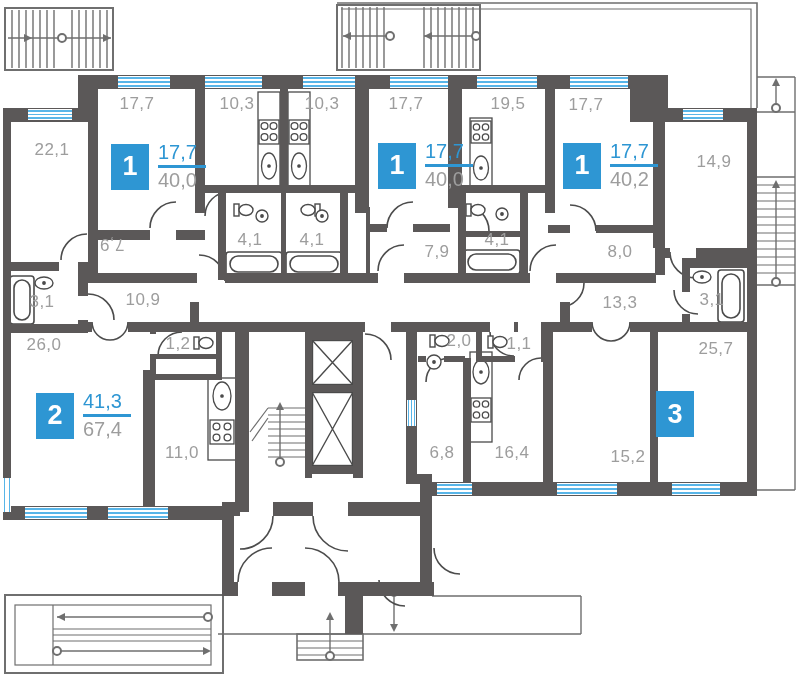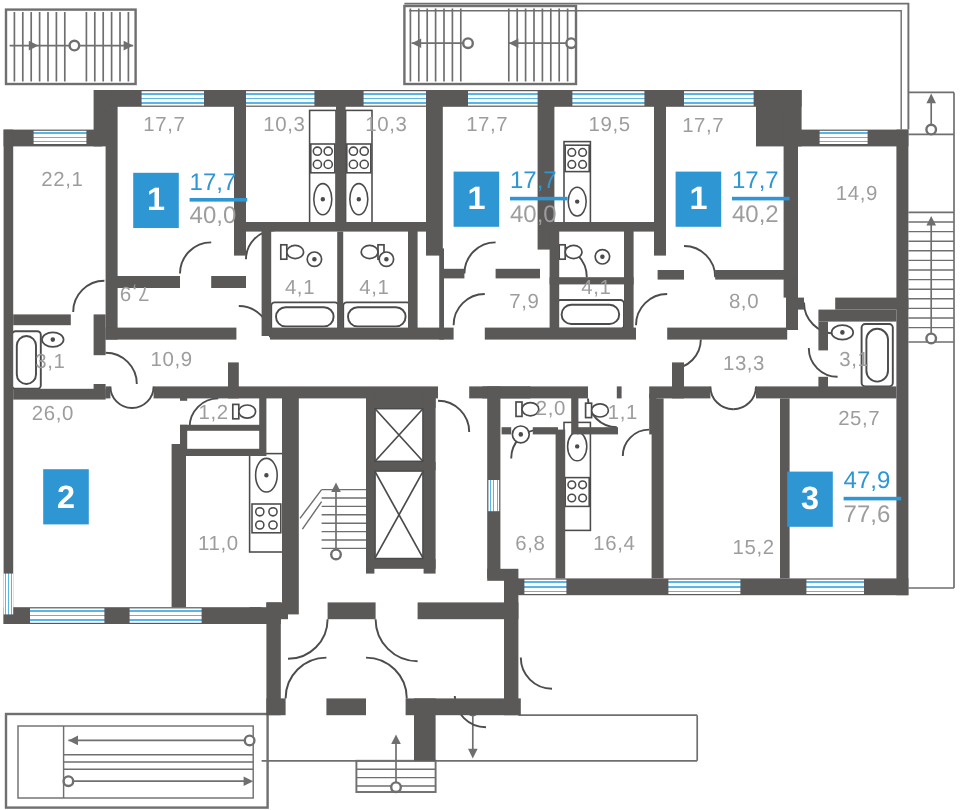--- a/index.html
+++ b/index.html
@@ -387,22 +387,22 @@
     <div class="apt" style="left: 563px; top: 141px;">
       <div class="apt-badge">1</div>
       <div class="apt-frac">
         <div class="apt-living">17,7</div>
         <div class="apt-rule"></div>
         <div class="apt-total">40,2</div>
       </div>
     </div>
     <div class="apt" style="left: 36px; top: 391px;">
       <div class="apt-badge">2</div>
+      <div class="apt-frac">
+        <div class="apt-living">41,3</div>
+        <div class="apt-rule"></div>
+        <div class="apt-total">67,4</div>
+      </div>
     </div>
     <div class="apt" style="left: 656px; top: 391px;">
       <div class="apt-badge">3</div>
-      <div class="apt-frac">
-        <div class="apt-living">47,9</div>
-        <div class="apt-rule"></div>
-        <div class="apt-total">77,6</div>
-      </div>
     </div>
   </div>
 
 </body></html>

